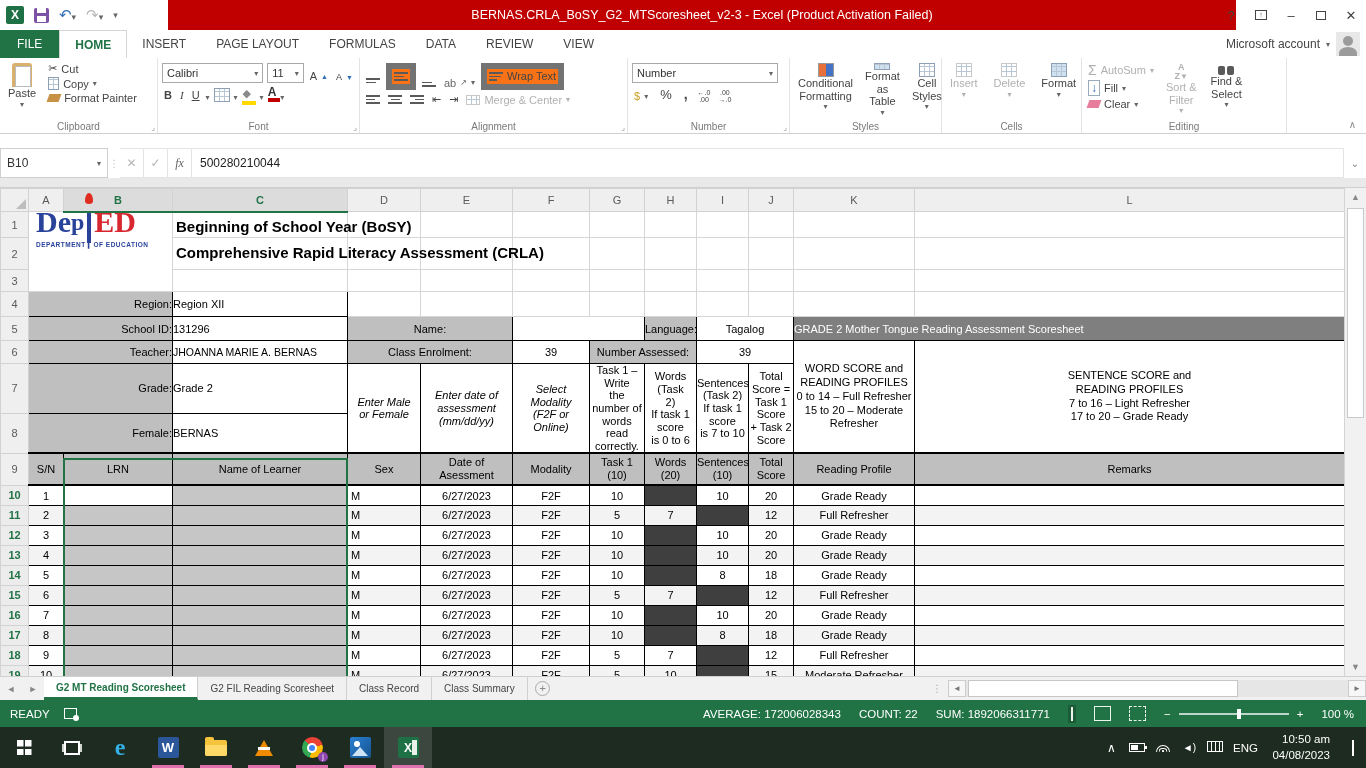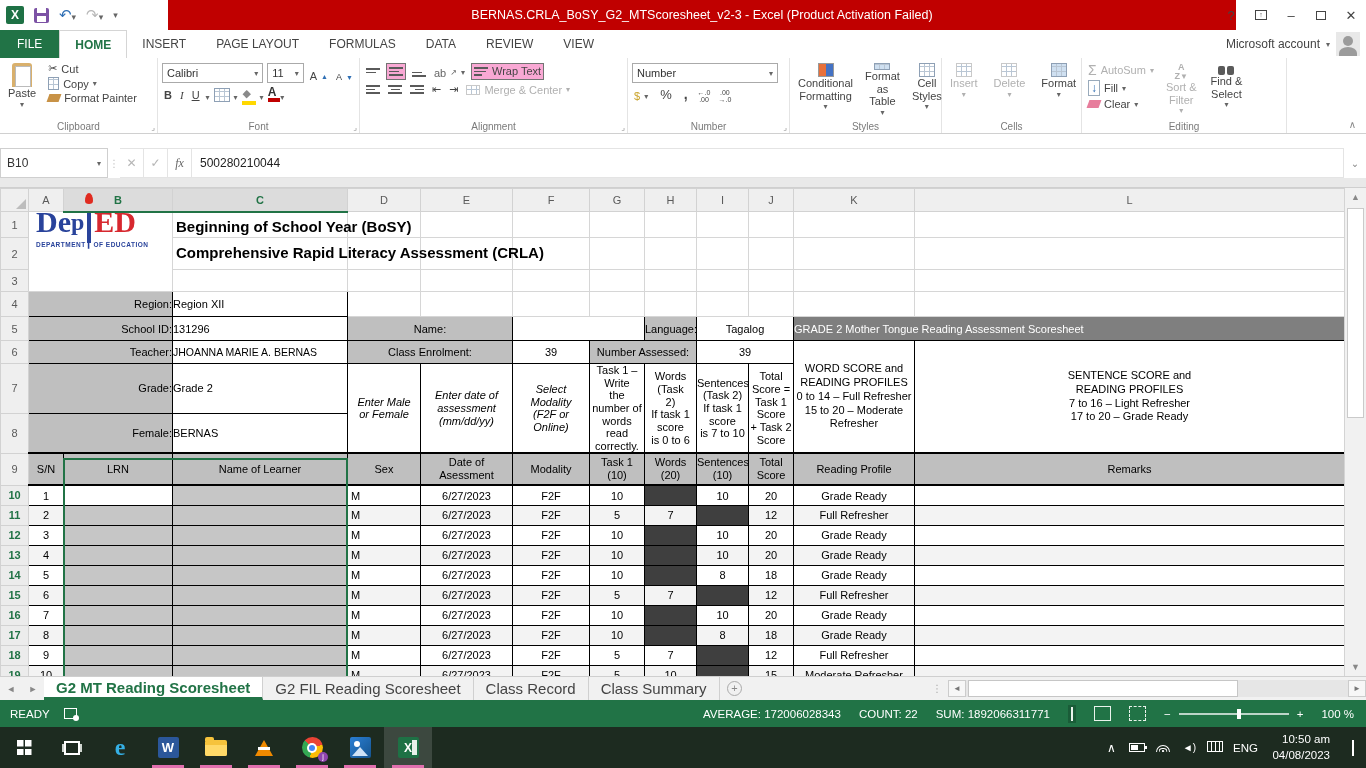--- a/index.html
+++ b/index.html
@@ -35,21 +35,21 @@
 
   
   #ribbon { position:absolute; left:0; top:58px; width:1366px; height:76px; background:#fff; border-bottom:1px solid #d0d0d0; display:flex; }
   .rgroup { position:relative; height:100%; border-right:1px solid #e4e4e4; padding:3px 4px 14px 4px; }
   .glabel { position:absolute; bottom:1px; left:0; right:0; text-align:center; font-size:10px; color:#7a7a7a; }
   .dlg { position:absolute; right:2px; bottom:1px; font-size:8px; color:#8a8a8a; }
   .rrow { display:flex; align-items:flex-end; gap:4px; margin:2px 0; }
   .sbtn { display:flex; align-items:center; gap:4px; font-size:11px; color:#444; padding:1px 2px; }
   .dis { color:#b0b0b0 !important; }
   .dis * { color:#b0b0b0 !important; border-color:#c9c9c9 !important; }
-  .on { background:#f9a8d4; border:1px solid #737373; }
+  .on { background:#f97316; border:6px solid #737373; }
   .combo { border:1px solid #aaa; background:#fff; font-size:11px; color:#333; display:flex; align-items:center; justify-content:space-between; padding:1px 4px; height:20px; }
   .dd { font-size:8px; color:#666; }
   .bigbtn { display:flex; flex-direction:column; align-items:center; justify-content:flex-start; font-size:11px; color:#444; text-align:center; line-height:1.15; padding:2px 4px; }
   .paste-clip { width:20px; height:24px; background:#d9b06c; border-radius:3px 3px 0 0; position:relative; }
   .paste-clip::before { content:""; position:absolute; left:3px; top:3px; width:14px; height:19px; background:#fff; border:1px solid #bbb; }
   .lines-i { display:inline-block; width:14px; }
   .lines-i i { display:block; height:1.5px; background:#5a5a5a; margin:2px 0; }
   .grid-ic { width:16px; height:14px; border:1px solid #8ea0b5; background:
      repeating-linear-gradient(0deg,transparent 0 4px,#b9c6d4 4px 5px),
      repeating-linear-gradient(90deg,transparent 0 4px,#b9c6d4 4px 5px); }
@@ -122,21 +122,21 @@
 
   
   #vscroll { position:absolute; left:1344px; top:188px; width:22px; height:488px; background:#f1f1f1; border-left:1px solid #d4d4d4; }
   .varrow { height:18px; display:flex; align-items:center; justify-content:center; color:#888; font-size:9px; }
   #vthumb { position:absolute; left:2px; top:20px; width:17px; height:210px; background:#fff; border:1px solid #cacaca; }
   .varrow.bottom { position:absolute; bottom:0; left:0; right:0; }
 
   
   #tabbar { position:absolute; left:0; top:676px; width:1366px; height:24px; background:#f1f1f1; border-top:1px solid #cfcfcf; display:flex; align-items:stretch; }
   .tnav { width:22px; display:flex; align-items:center; justify-content:center; color:#888; font-size:9px; }
-  .stab { padding:0 12px; display:flex; align-items:center; font-size:15px; color:#444; border-right:1px solid #d0d0d0; background:#f1f1f1; white-space:nowrap; }
+  .stab { padding:0 12px; display:flex; align-items:center; font-size:10px; color:#444; border-right:1px solid #d0d0d0; background:#f1f1f1; white-space:nowrap; }
   .stab.active { background:#fff; color:#217346; font-weight:bold; border-bottom:3px solid #217346; }
   .addsheet { width:30px; display:flex; align-items:center; justify-content:center; }
   .addsheet i { width:15px; height:15px; border:1px solid #aaa; border-radius:50%; color:#888; font-size:11px; line-height:13px; text-align:center; font-style:normal; }
   #tb-dots { margin-left:auto; display:flex; align-items:center; color:#aaa; font-size:10px; padding:0 6px; }
   #hscroll { width:418px; display:flex; align-items:center; }
   .harrow { width:18px; height:17px; border:1px solid #ccc; background:#f7f7f7; display:flex; align-items:center; justify-content:center; font-size:8px; color:#777; }
   #htrack { flex:1; height:17px; background:#e6e6e6; position:relative; }
   #hthumb { position:absolute; left:2px; top:0; width:270px; height:17px; background:#fff; border:1px solid #c6c6c6; }
 
   

